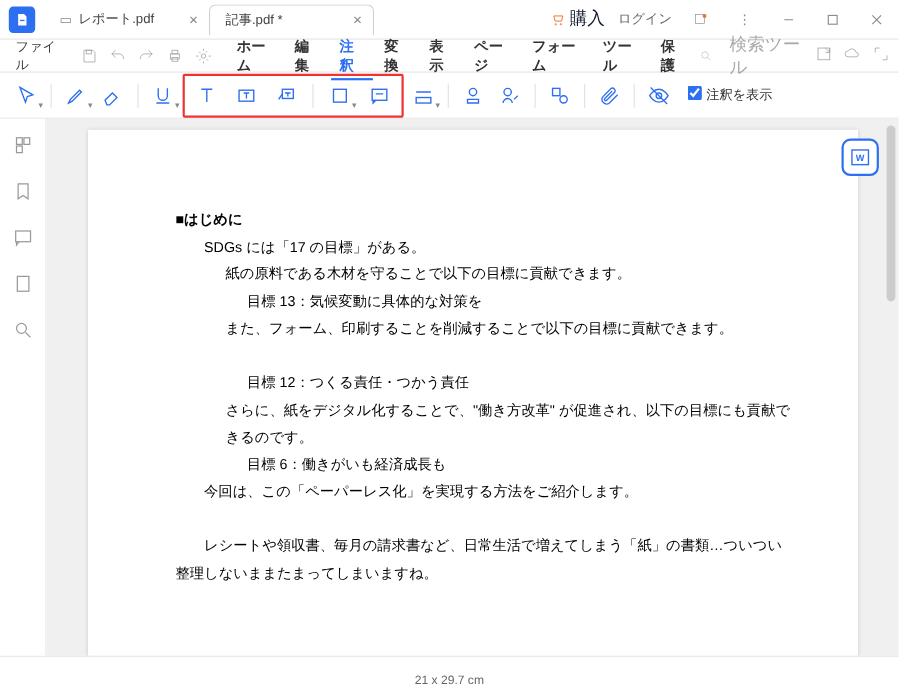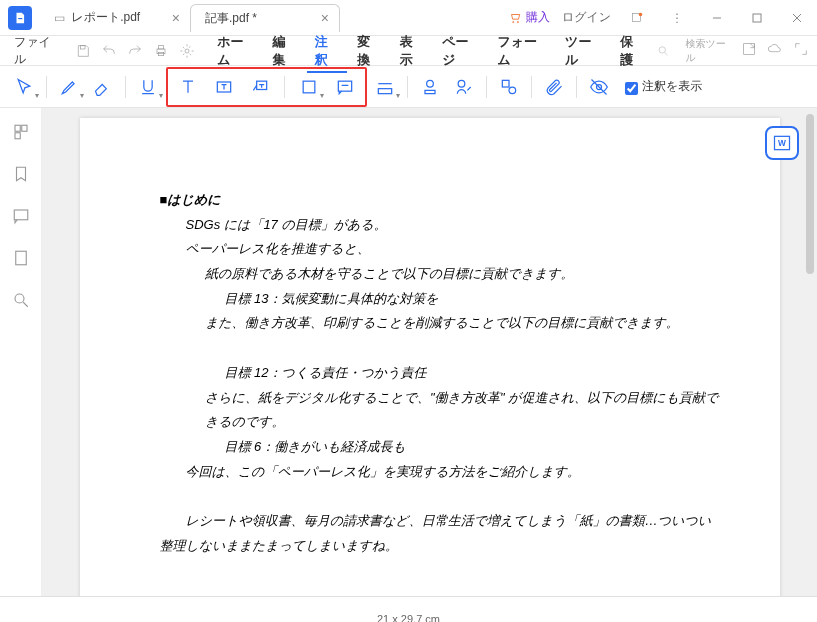--- a/index.html
+++ b/index.html
@@ -7,56 +7,56 @@
 
 
 .titlebar { height: 36px; background: #fff; display: flex; align-items: center; border-bottom: 1px solid #e5e5e5; }
 .app-icon { width: 24px; height: 24px; background: #2d6ff1; border-radius: 4px; margin: 0 8px; display: flex; align-items: center; justify-content: center; }
 .app-icon svg { fill: #fff; }
 .tabs { display: flex; height: 100%; align-items: center; flex: 1; }
 .tab { display: flex; align-items: center; height: 28px; padding: 0 10px 0 14px; font-size: 12px; color: #444; position: relative; min-width: 150px; cursor: pointer; }
 .tab.active { background: #fff; border-top: 1px solid #d0d0d0; border-left: 1px solid #d0d0d0; border-right: 1px solid #d0d0d0; border-top-left-radius: 6px; border-top-right-radius: 6px; }
 .tab .close { margin-left: auto; color: #888; font-size: 14px; line-height: 1; }
 .tb-right { display: flex; align-items: center; gap: 12px; padding-right: 6px; color: #666; }
-.tb-right .buy { color: #6d28d9; display: flex; align-items: center; gap: 4px; font-size: 12px; }
+.tb-right .buy { color: #0f172a; display: flex; align-items: center; gap: 4px; font-size: 16px; }
 .win-btn { width: 28px; height: 28px; display: flex; align-items: center; justify-content: center; color: #888; cursor: pointer; }
 
 
 .menubar { height: 30px; display: flex; align-items: center; border-bottom: 1px solid #e5e5e5; padding: 0 8px; gap: 4px; }
 .menu-link { padding: 4px 6px; color: #666; font-size: 12px; cursor: pointer; }
 .menu-link.first { color: #404040; font-weight: 500; }
 .mb-icons { display: flex; align-items: center; gap: 6px; margin-left: 2px; margin-right: 8px; }
 .mb-icons .ic { width: 20px; height: 20px; display: flex; align-items: center; justify-content: center; color: #888; cursor: pointer; }
 .mb-menu { display: flex; align-items: center; gap: 2px; }
 .menu-tab { padding: 4px 8px; font-size: 13px; color: #333; cursor: pointer; font-weight: 600; }
 .menu-tab.active { color: #2d6ff1; border-bottom: 2px solid #2d6ff1; padding-bottom: 2px; }
 .mb-right { margin-left: auto; display: flex; align-items: center; gap: 10px; color: #888; }
-.search-tool { display: flex; align-items: center; gap: 16px; font-size: 10px; }
+.search-tool { display: flex; align-items: center; gap: 16px; font-size: 16px; }
 
 
 .toolbar { height: 42px; display: flex; align-items: center; padding: 0 8px; border-bottom: 1px solid #e5e5e5; gap: 2px; }
 .tb-ic { width: 32px; height: 32px; display: flex; align-items: center; justify-content: center; color: #2d6ff1; cursor: pointer; position: relative; }
 .tb-ic .drop { font-size: 8px; color: #888; position: absolute; right: 1px; bottom: 3px; }
 .tb-sep { width: 1px; height: 22px; background: #e0e0e0; margin: 0 4px; }
 .redbox { border: 2px solid #e33; border-radius: 2px; display: flex; align-items: center; padding: 2px 4px; gap: 4px; }
 .tb-ic svg { stroke: #2d6ff1; fill: none; stroke-width: 1.5; }
-.chk { display: flex; align-items: flex-end; gap: 4px; font-size: 12px; color: #333; margin-left: 8px; }
+.chk { display: flex; align-items: flex-start; gap: 4px; font-size: 12px; color: #333; margin-left: 8px; }
 .chk input { accent-color: #2d6ff1; }
 
 
 .body-row { display: flex; height: calc(622px - 36px - 30px - 42px - 26px); }
 .leftbar { width: 42px; background: #fff; border-right: 1px solid #eee; display: flex; flex-direction: column; align-items: center; padding-top: 12px; gap: 18px; }
 .lb-ic { width: 24px; height: 24px; display: flex; align-items: center; justify-content: center; color: #888; cursor: pointer; }
 .lb-ic svg { stroke: #999; fill: none; stroke-width: 1.5; }
 
 
 .doc-wrap { flex: 1; background: #f0f0f0; position: relative; overflow: hidden; }
 .doc-page { background: #fff; margin: 10px auto 0 auto; width: 700px; min-height: 500px; box-shadow: 0 0 4px rgba(0,0,0,0.15); padding: 70px 60px 20px 80px; font-size: 13px; line-height: 1.9; color: #000; }
 .doc-page .h { font-weight: bold; }
-.doc-page p { margin: 0; font-style: italic; }
+.doc-page p { margin: 0; }
 .indent1 { text-indent: 2em; }
 .pad-l-2 { padding-left: 2em; }
 .pad-l-3 { padding-left: 3.5em; }
 .pad-l-4 { padding-left: 5em; }
 .floating-btn { position: absolute; right: 18px; top: 18px; width: 34px; height: 34px; border: 2px solid #2d6ff1; border-radius: 8px; background: #fff; display: flex; align-items: center; justify-content: center; color: #2d6ff1; cursor: pointer; }
 .scrollbar-v { position: absolute; right: 2px; top: 0; width: 10px; height: 100%; }
 .sb-thumb { position: absolute; right: 1px; top: 6px; width: 8px; height: 160px; background: #ccc; border-radius: 4px; }
 
 
 .statusbar { height: 26px; border-top: 1px solid #e0e0e0; display: flex; align-items: center; padding: 16px 8px; font-size: 11px; color: #666; gap: 10px; flex-direction: column; }
@@ -331,24 +331,23 @@
   <div class="doc-wrap">
     <div class="floating-btn">
       <svg width="20" height="20" viewBox="0 0 24 24">
           <rect x="3" y="4" width="18" height="16" stroke="#2d6ff1" fill="none" stroke-width="1.5"></rect>
           <text x="12" y="16" text-anchor="middle" font-size="10" fill="#2d6ff1" font-weight="bold">W</text>
         </svg>
     </div>
     <div class="doc-page">
       <p class="h">■はじめに</p>
       <p class="pad-l-2">SDGs には「17 の目標」がある。</p>
-      <p class="pad-l-2">ペーパーレス化を推進すると、</p>
       <p class="pad-l-3">紙の原料である木材を守ることで以下の目標に貢献できます。</p>
       <p class="pad-l-4">目標 13：気候変動に具体的な対策を</p>
-      <p class="pad-l-3">また、働き方改革、印刷することを削減することで以下の目標に貢献できます。</p>
+      <p class="pad-l-3">また、フォーム、印刷することを削減することで以下の目標に貢献できます。</p>
       <br>
       <p class="pad-l-4">目標 12：つくる責任・つかう責任</p>
       <p class="pad-l-3">さらに、紙をデジタル化することで、"働き方改革" が促進され、以下の目標にも貢献できるのです。</p>
       <p class="pad-l-4">目標 6：働きがいも経済成長も</p>
       <p class="pad-l-2">今回は、この「ペーパーレス化」を実現する方法をご紹介します。</p>
       <br>
       <p class="indent1">レシートや領収書、毎月の請求書など、日常生活で増えてしまう「紙」の書類…ついつい整理しないままたまってしまいますね。</p>
       
       
     </div>

